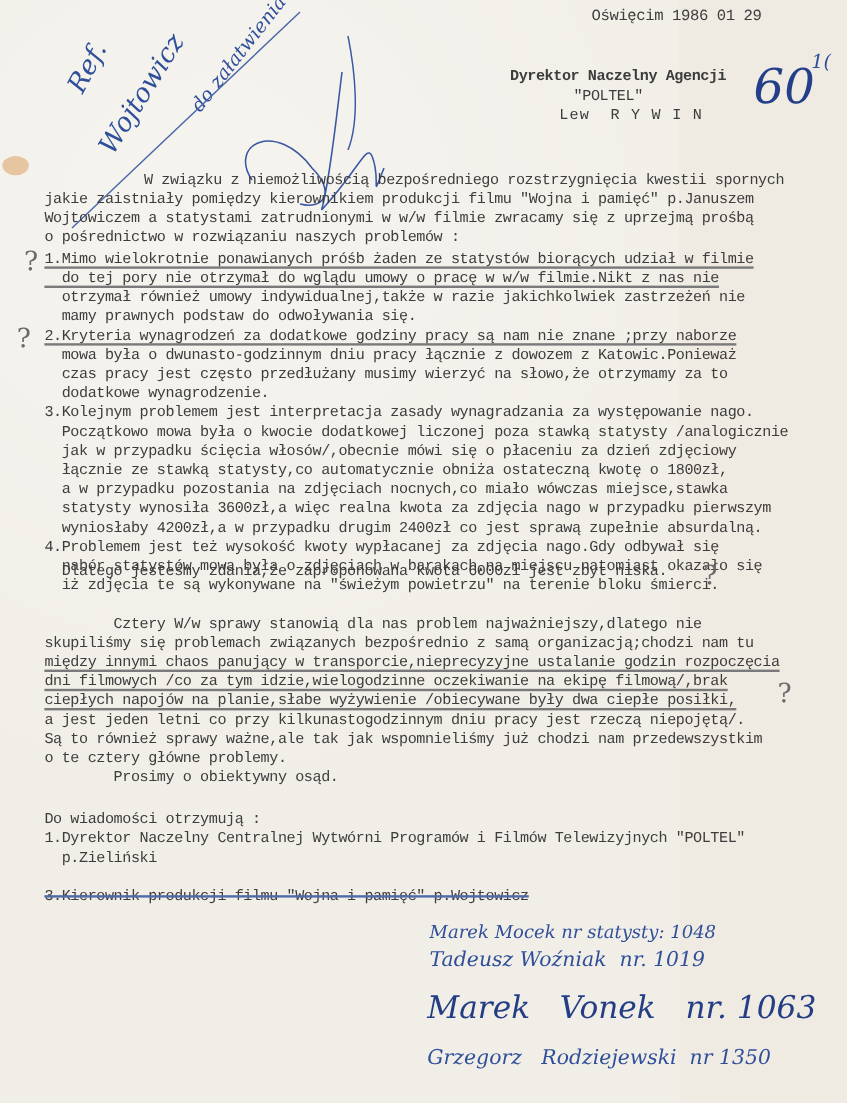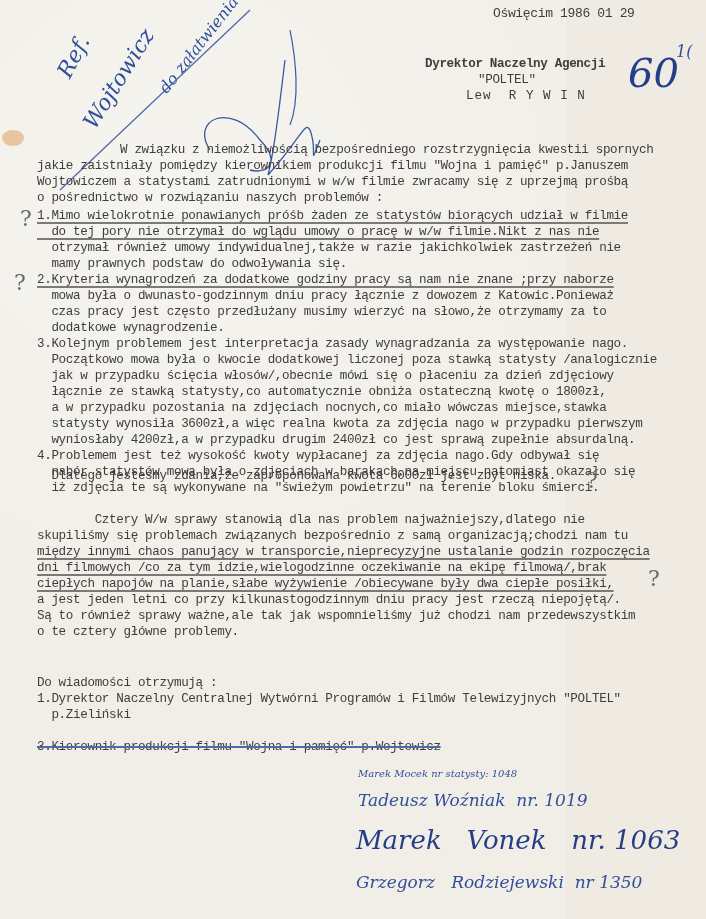--- a/index.html
+++ b/index.html
@@ -79,23 +79,24 @@
 
   <div class="tw" style="left:37px; top:512px;">        Cztery W/w sprawy stanowią dla nas problem najważniejszy,dlatego nie</div>
   <div class="tw" style="left:37px; top:528px;">skupiliśmy się problemach związanych bezpośrednio z samą organizacją;chodzi nam tu</div>
   <div class="tw ul" style="left:37px; top:544px;">między innymi chaos panujący w transporcie,nieprecyzyjne ustalanie godzin rozpoczęcia</div>
   <div class="tw ul" style="left:37px; top:560px;">dni filmowych /co za tym idzie,wielogodzinne oczekiwanie na ekipę filmową/,brak</div>
   <div class="tw ul" style="left:37px; top:576px;">ciepłych napojów na planie,słabe wyżywienie /obiecywane były dwa ciepłe posiłki,</div>
   <div class="mark" style="left:648px; top:566px;">?</div>
   <div class="tw" style="left:37px; top:592px;">a jest jeden letni co przy kilkunastogodzinnym dniu pracy jest rzeczą niepojętą/.</div>
   <div class="tw" style="left:37px; top:608px;">Są to również sprawy ważne,ale tak jak wspomnieliśmy już chodzi nam przedewszystkim</div>
   <div class="tw" style="left:37px; top:624px;">o te cztery główne problemy.</div>
+  <div class="tw" style="left:37px; top:640px;">        Prosimy o obiektywny osąd.</div>
 
   <div class="tw" style="left:37px; top:675px;">Do wiadomości otrzymują :</div>
   <div class="tw" style="left:37px; top:691px;">1.Dyrektor Naczelny Centralnej Wytwórni Programów i Filmów Telewizyjnych "POLTEL"</div>
   <div class="tw" style="left:37px; top:707px;">  p.Zieliński</div>
   <div class="tw strike" style="left:37px; top:739px;">3.Kierownik produkcji filmu "Wojna i pamięć" p.Wojtowicz</div>
 
-  <div class="hw" style="left:358px; top:768px; font-size:10px;">Marek Mocek nr statysty: 1048</div>
+  <div class="hw" style="left:358px; top:768px; font-size:15px;">Marek Mocek nr statysty: 1048</div>
   <div class="hw" style="left:358px; top:790px; font-size:17px;">Tadeusz Woźniak  nr. 1019</div>
   <div class="hw" style="left:356px; top:825px; font-size:26px; color:#243e86;">Marek   Vonek   nr. 1063</div>
   <div class="hw" style="left:356px; top:872px; font-size:17px;">Grzegorz   Rodziejewski  nr 1350</div>
 </div>
 
 </body></html>

